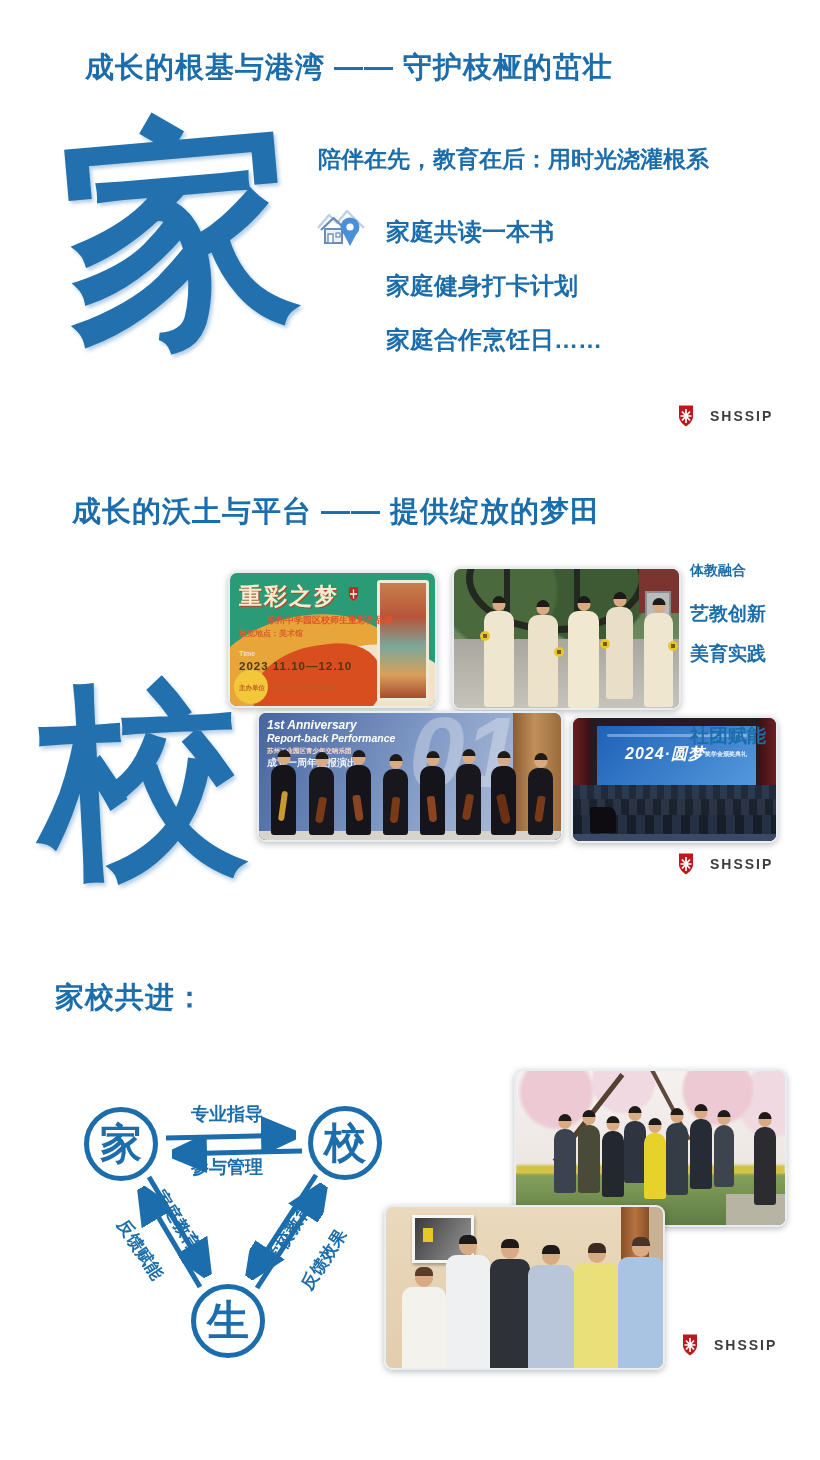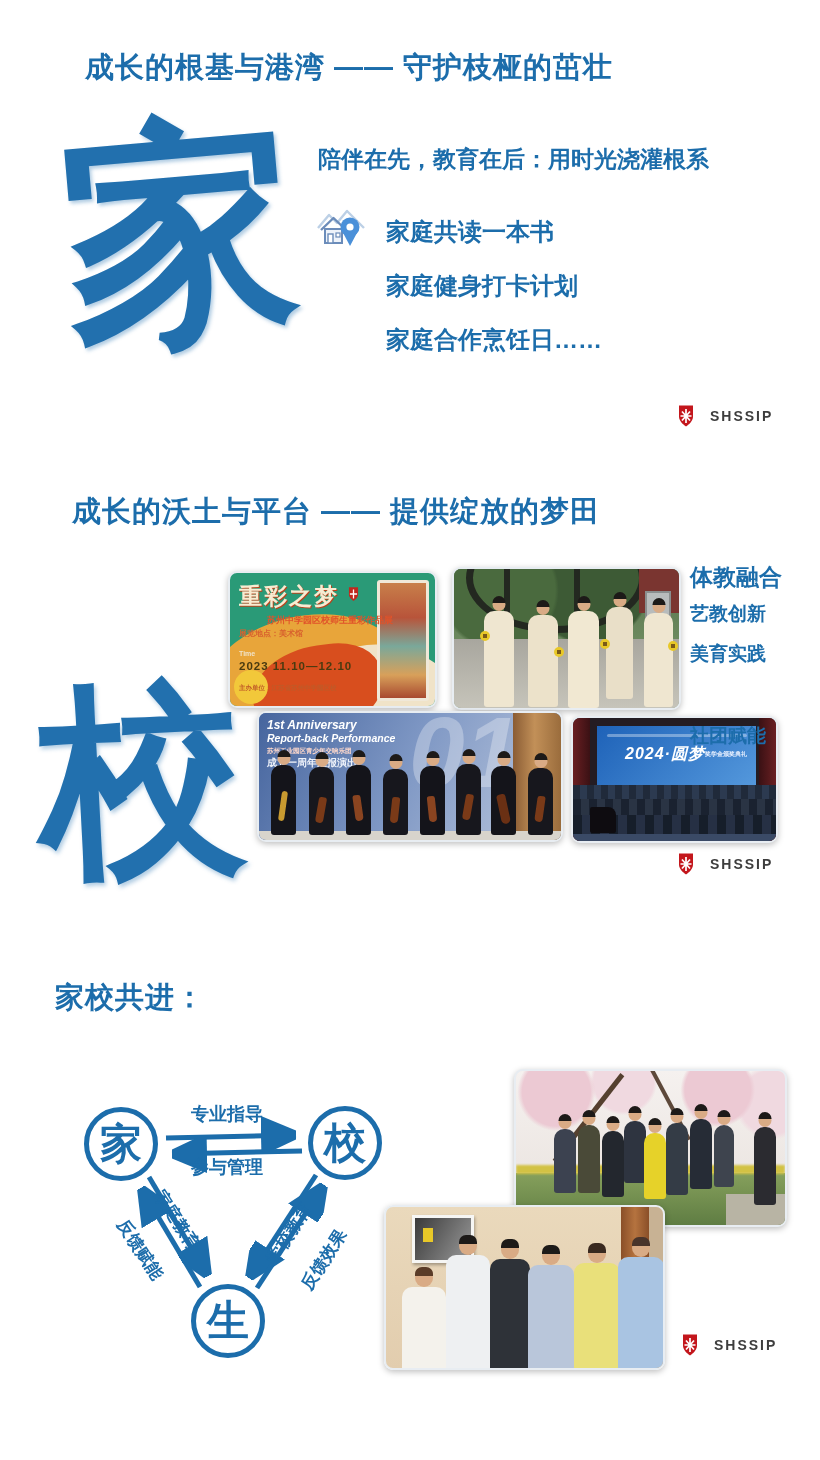--- a/index.html
+++ b/index.html
@@ -186,21 +186,21 @@
       <div class="ptxt" style="left:108px;top:24px;font-size:6px;color:#e8f0ff;">奖学金颁奖典礼</div>
       <div class="abs" style="left:10px;top:8px;width:140px;height:3px;background:rgba(255,255,255,.35);border-radius:2px;"></div>
     </div>
     <div class="strip-people" style="bottom:40px;height:16px;background:repeating-linear-gradient(90deg,#202a3a 0 7px,#2c3a50 7px 14px);"></div>
     <div class="strip-people" style="bottom:24px;height:18px;background:repeating-linear-gradient(90deg,#1a2230 0 8px,#2a3444 8px 16px),repeating-linear-gradient(90deg,transparent 0 5px,rgba(190,40,45,.55) 5px 8px,transparent 8px 16px);"></div>
     <div class="strip-people" style="bottom:6px;height:20px;background:repeating-linear-gradient(90deg,#161e2a 0 9px,#263044 9px 18px),repeating-linear-gradient(90deg,transparent 0 6px,rgba(200,45,50,.6) 6px 9px,transparent 9px 18px);"></div>
     <div class="abs" style="left:0;bottom:0;width:100%;height:7px;background:#3a4a66;"></div>
     <div class="abs" style="left:17px;bottom:8px;width:26px;height:26px;background:#0e0c10;border-radius:2px 8px 2px 2px;"></div>
   </div>
 
-  <div class="abs bluebold" style="left:690px;top:562px;font-size:23px;text-align:right;">体教融合</div>
+  <div class="abs bluebold" style="left:690px;top:562px;font-size:14px;text-align:right;">体教融合</div>
   <div class="abs bluebold" style="left:690px;top:601px;font-size:19px;">艺教创新</div>
   <div class="abs bluebold" style="left:690px;top:641px;font-size:19px;">美育实践</div>
   <div class="abs bluebold" style="left:690px;top:681px;font-size:19px;margin-top:42px;">社团赋能</div>
 
   <div class="abs logo" style="left:676px;top:852px;">
     <svg width="20" height="24" viewBox="0 0 20 24">
       <path d="M3 1.5 L17 1.5 L17 13 C17 18 10 22.5 10 22.5 C10 22.5 3 18 3 13 Z" fill="#c3161c"></path>
       <path d="M10 5 L10 19 M4.5 12 L15.5 12 M6 7.5 L14 16.5 M14 7.5 L6 16.5" stroke="#ffffff" stroke-width="1.7"></path>
     </svg>
     <span class="logo-text">SHSSIP</span>

